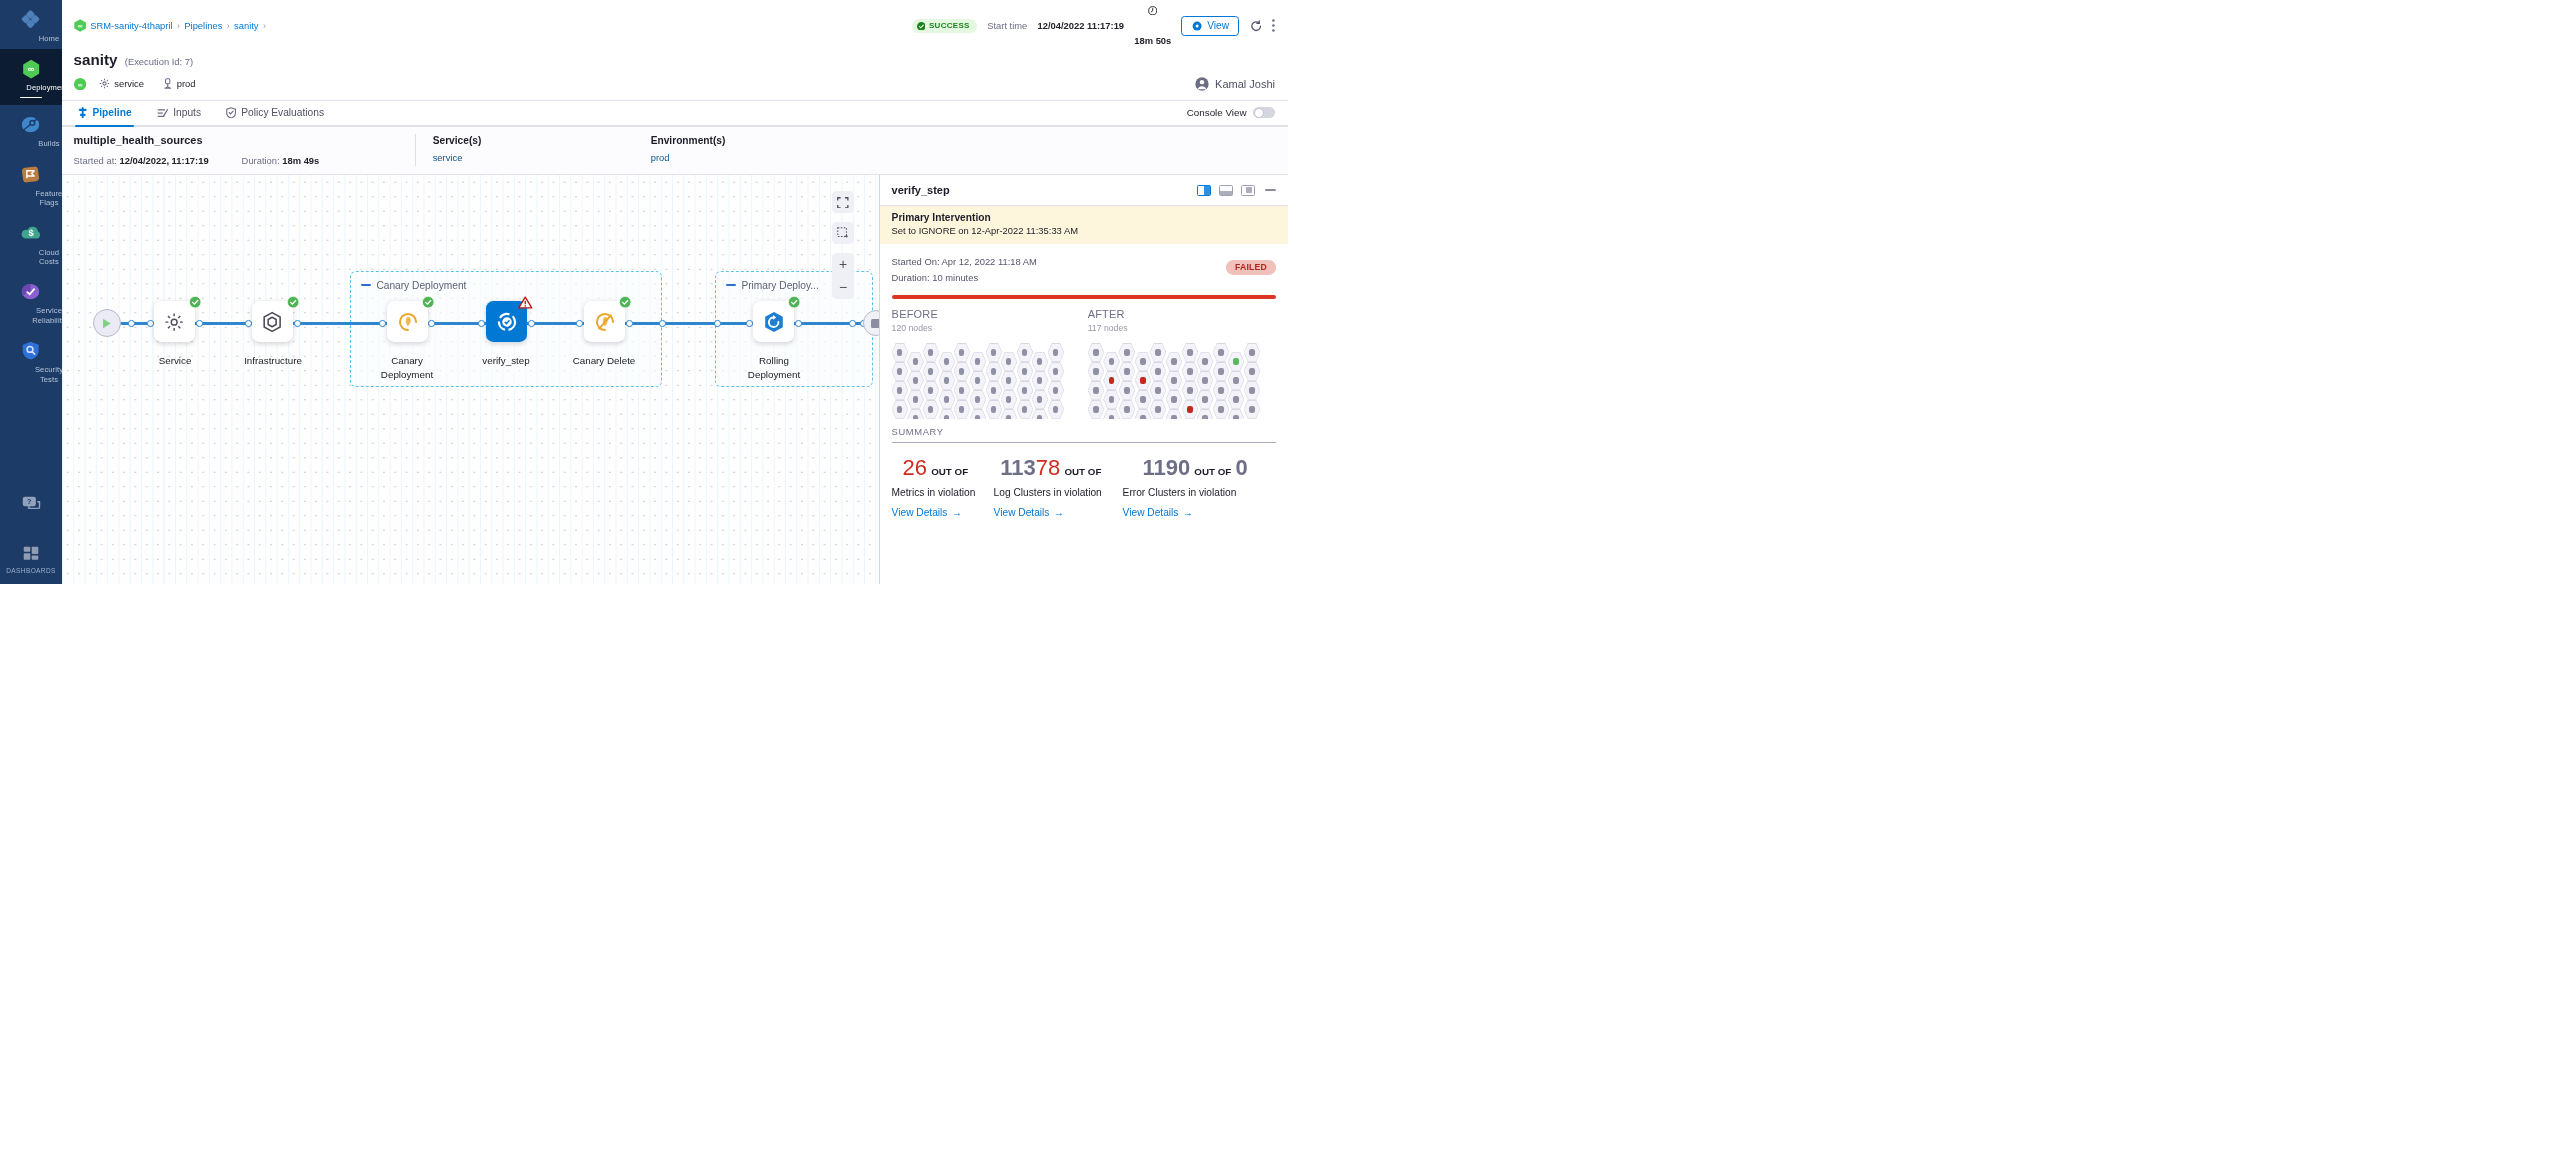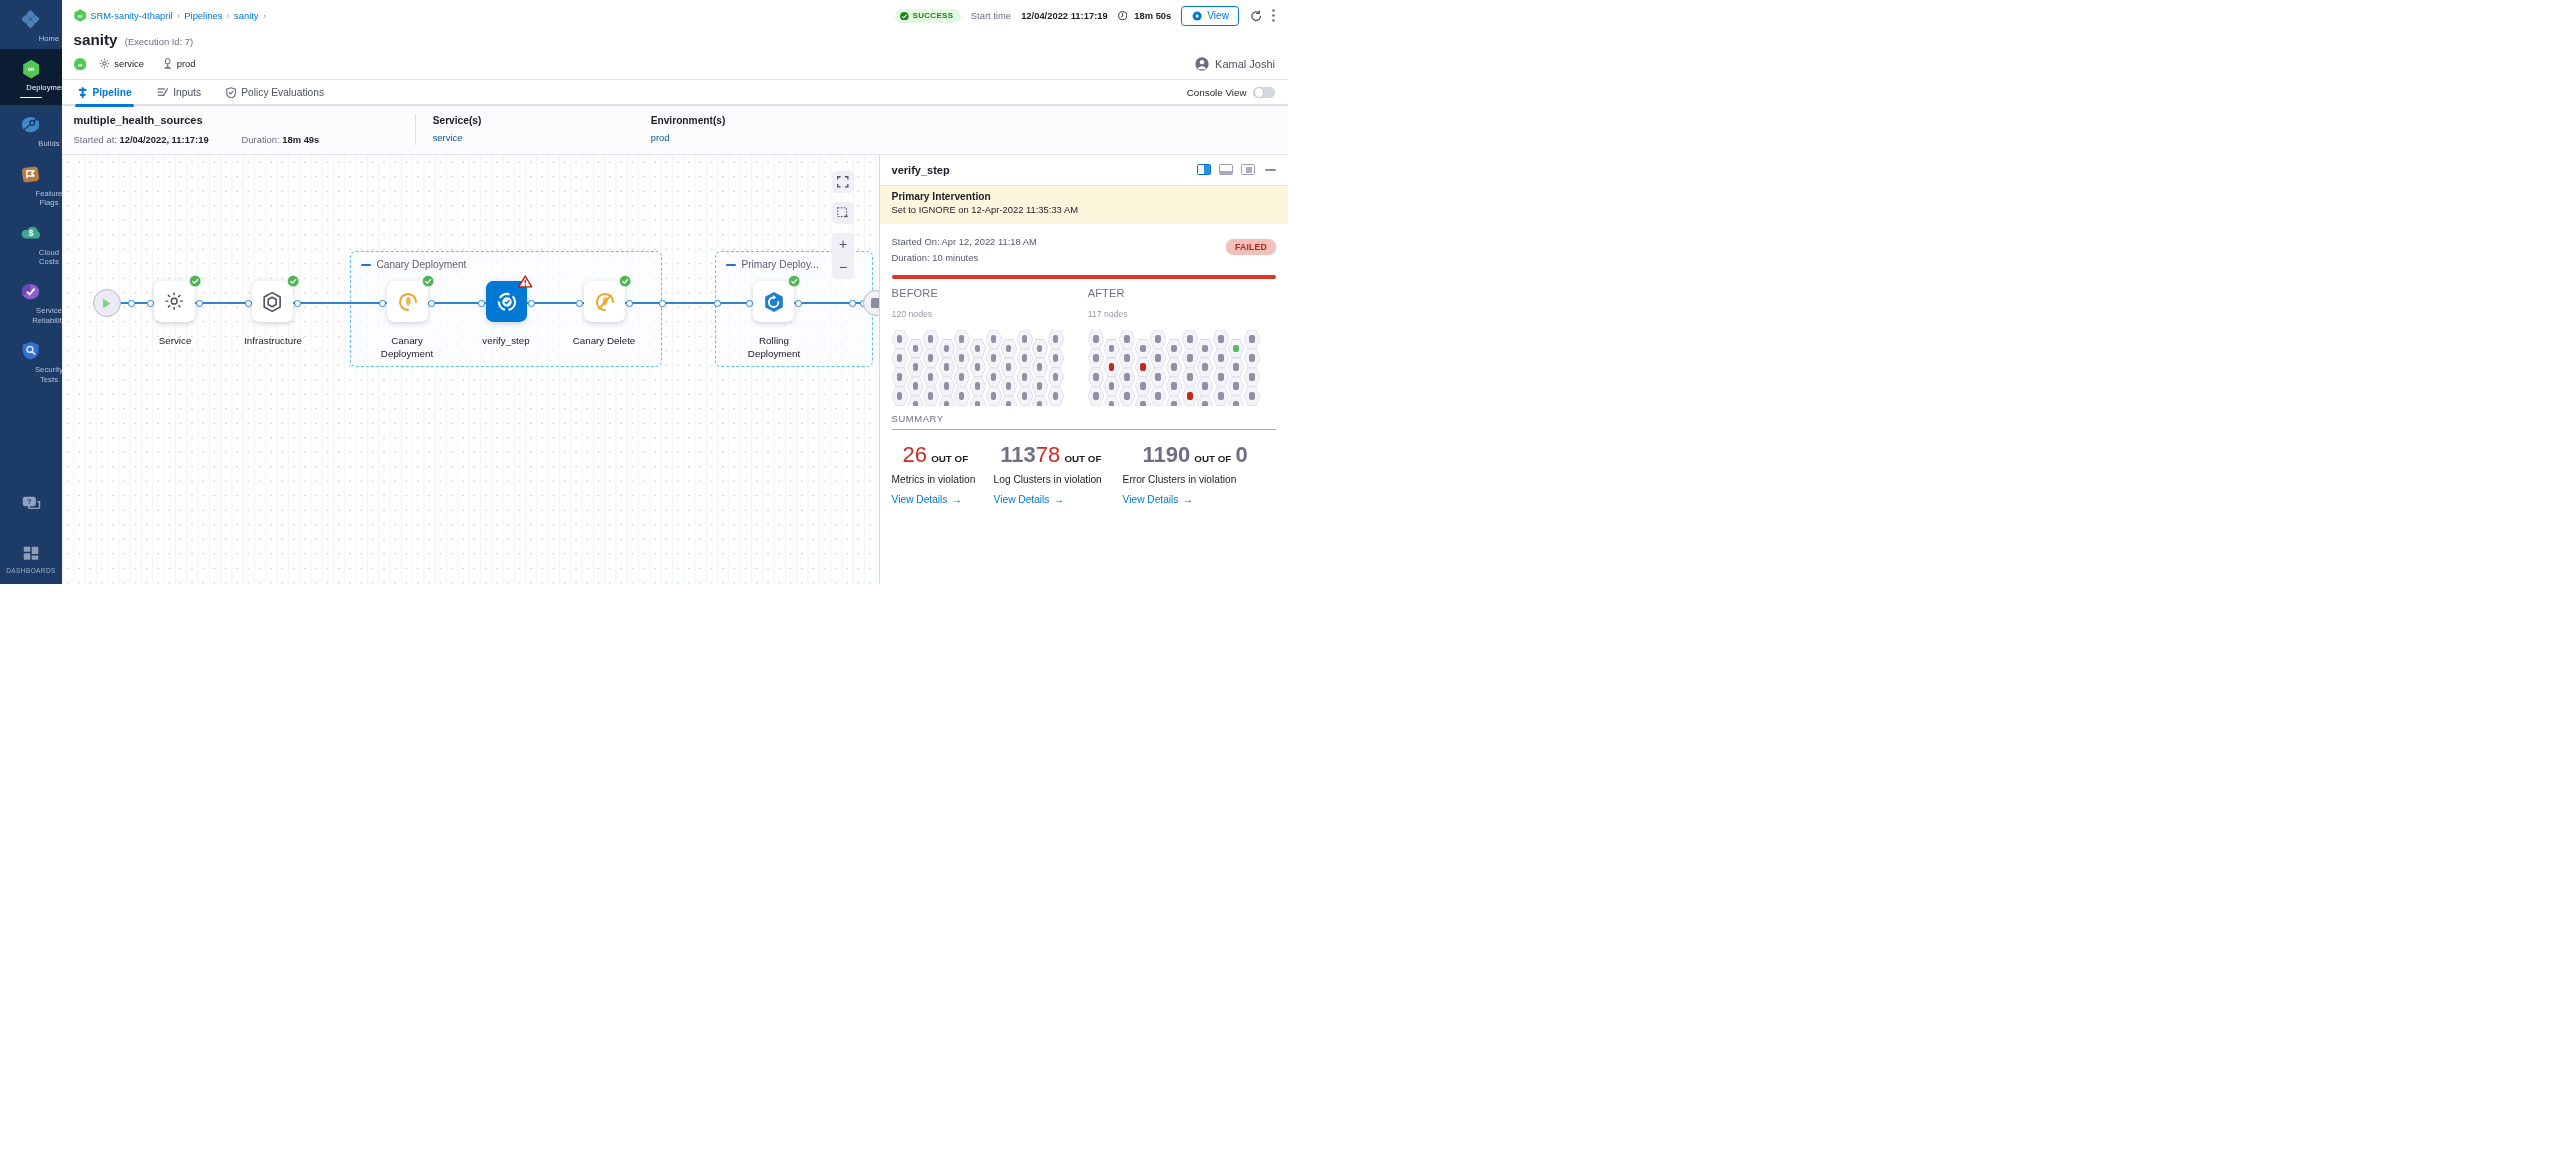--- a/index.html
+++ b/index.html
@@ -27,21 +27,21 @@
   .topbar { padding:5.8px 13px 0 11.6px; border-bottom:0.7px solid #e2e3ea; background:#fff; }
   .top-row1 { display:flex; align-items:center; }
   .breadcrumb { display:flex; align-items:center; gap:4.4px; font-size:9.4px;text-align:right; }
   .breadcrumb a { color:#0278d5; text-decoration:none; cursor:pointer; }
   .crumb-sep { color:#9293a5; font-size:8.7px; }
   .top-row1-right { margin-left:auto; display:flex; align-items:center; gap:10.2px; }
   .status-badge { background:#e4f7e1; color:#1b841d; font-weight:bold; font-size:8px; letter-spacing:0.3px;
       border-radius:7.3px; padding:2.2px 7.3px 2.2px 5.1px; display:flex; align-items:center; gap:3.6px; }
   .muted { color:#6b6d85; }
   .strong-val { font-weight:bold; color:#22222a; }
-  .dur { display:flex; align-items:center; gap:7px; font-weight:bold; }
+  .dur { display:flex; align-items:center; gap:20px; font-weight:bold;flex-direction:column; }
   .view-btn { display:flex; align-items:center; gap:5.1px; border:0.7px solid #0278d5; color:#0278d5;
       border-radius:3.6px; padding:3.6px 9.4px; font-size:10.2px; background:#fff; cursor:pointer; }
   .icon-btn { background:none; border:none; cursor:pointer; display:flex; align-items:center; color:#53556a; }
   .title-row { display:flex; align-items:baseline; gap:7.3px; margin-top:5.1px; }
   .page-title { font-size:15.2px; font-weight:bold; color:#1c1c28; }
   .exec-id { font-size:9.4px; color:#6b6d85; }
   .tag-row { display:flex; align-items:center; margin-top:8.7px; padding-bottom:8.7px; }
   .tag { display:flex; align-items:center; gap:4.4px; margin-right:19px; color:#22222a; font-size:9.4px; }
   .user-chip { margin-left:auto; display:flex; align-items:center; gap:5.8px; color:#4f5162; font-size:11px; }
 
@@ -110,21 +110,21 @@
   .mi-banner .mi-t { font-weight:bold; font-size:10.2px; color:#1c1c28; }
   .mi-banner .mi-s { font-size:9.4px; margin-top:2.2px; color:#22222a; }
   .panel-meta { display:flex; padding:9.4px 11.6px 0; }
   .panel-meta .pm-left { color:#55566c; font-size:9.4px; line-height:1.75; }
   .failed-badge { margin-left:auto; background:#f1c0ba; color:#b3261e; font-weight:bold; font-size:8.7px;
       border-radius:7.3px; padding:2.9px 9.4px; height:fit-content; margin-top:5.8px; letter-spacing:0.2px; }
   .red-bar { height:3.6px; background:#dd3524; border-radius:2.2px; margin:8.7px 11.6px 0; }
   .ba-wrap { display:flex; padding:8.7px 11.6px 0; gap:7.3px; }
   .ba-col { width:190px; }
   .ba-title { font-size:11px; color:#6d6f86; letter-spacing:0.2px; }
-  .ba-sub { font-size:8.7px; color:#9597a8; margin-top:10px; }
+  .ba-sub { font-size:8.7px; color:#9597a8; margin-top:3px; }
   .hexgrid { position:relative; margin-top:10.2px; width:182px; height:76px; overflow:hidden; }
   .hex { position:absolute; width:16.7px; height:19px; clip-path:polygon(25% 0,75% 0,100% 50%,75% 100%,25% 100%,0 50%); background:#d7d8e2; }
   .hex .hex-in { position:absolute; inset:0.7px; clip-path:polygon(25% 0,75% 0,100% 50%,75% 100%,25% 100%,0 50%); background:#f3f3f9;
       display:flex; align-items:center; justify-content:center; }
   .hex .nd { width:5.1px; height:7.3px; border-radius:2.2px; background:#8f90a3; }
   .hex .nd.red { background:#c6271c; } .hex .nd.green { background:#5bb85c; }
   .summary-sec { padding:7.3px 11.6px 0; }
   .summary-h { font-size:9.4px; color:#6d6f86; letter-spacing:0.6px; }
   .summary-hr { border:none; border-top:0.7px solid #a9aab9; margin-top:5.1px; }
   .cards { display:flex; padding:13px 11.6px 0; gap:13px; }

